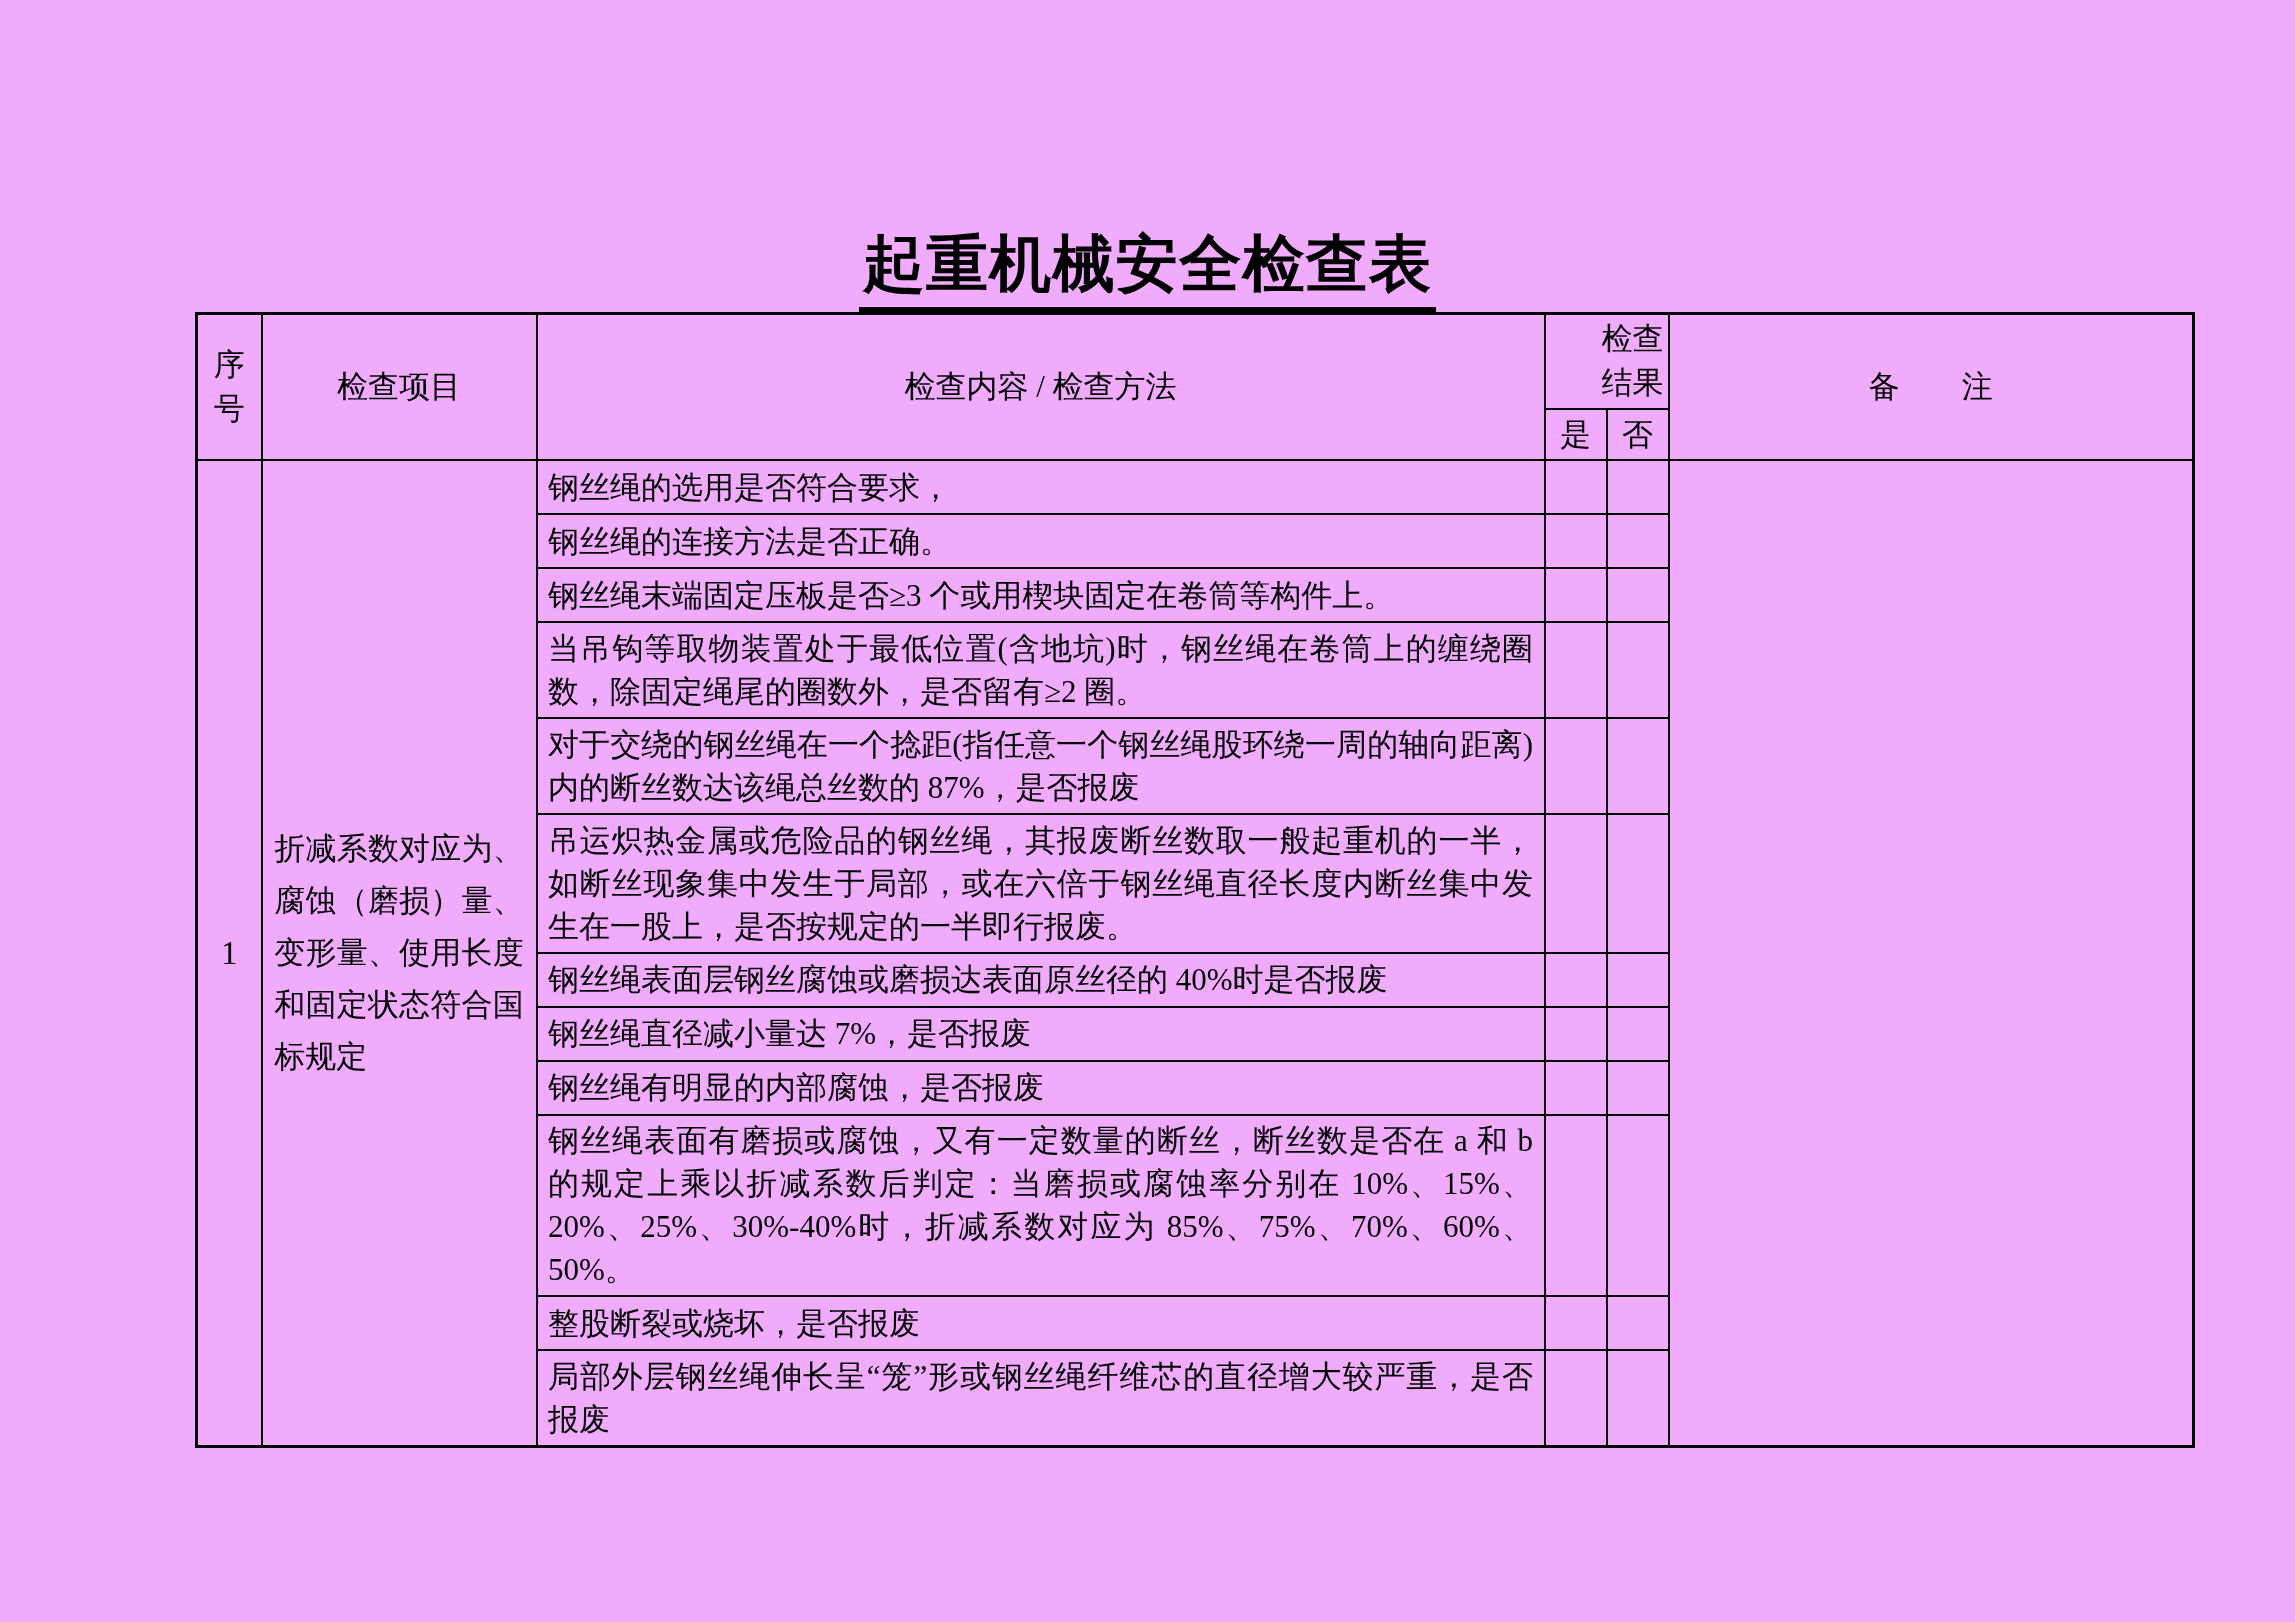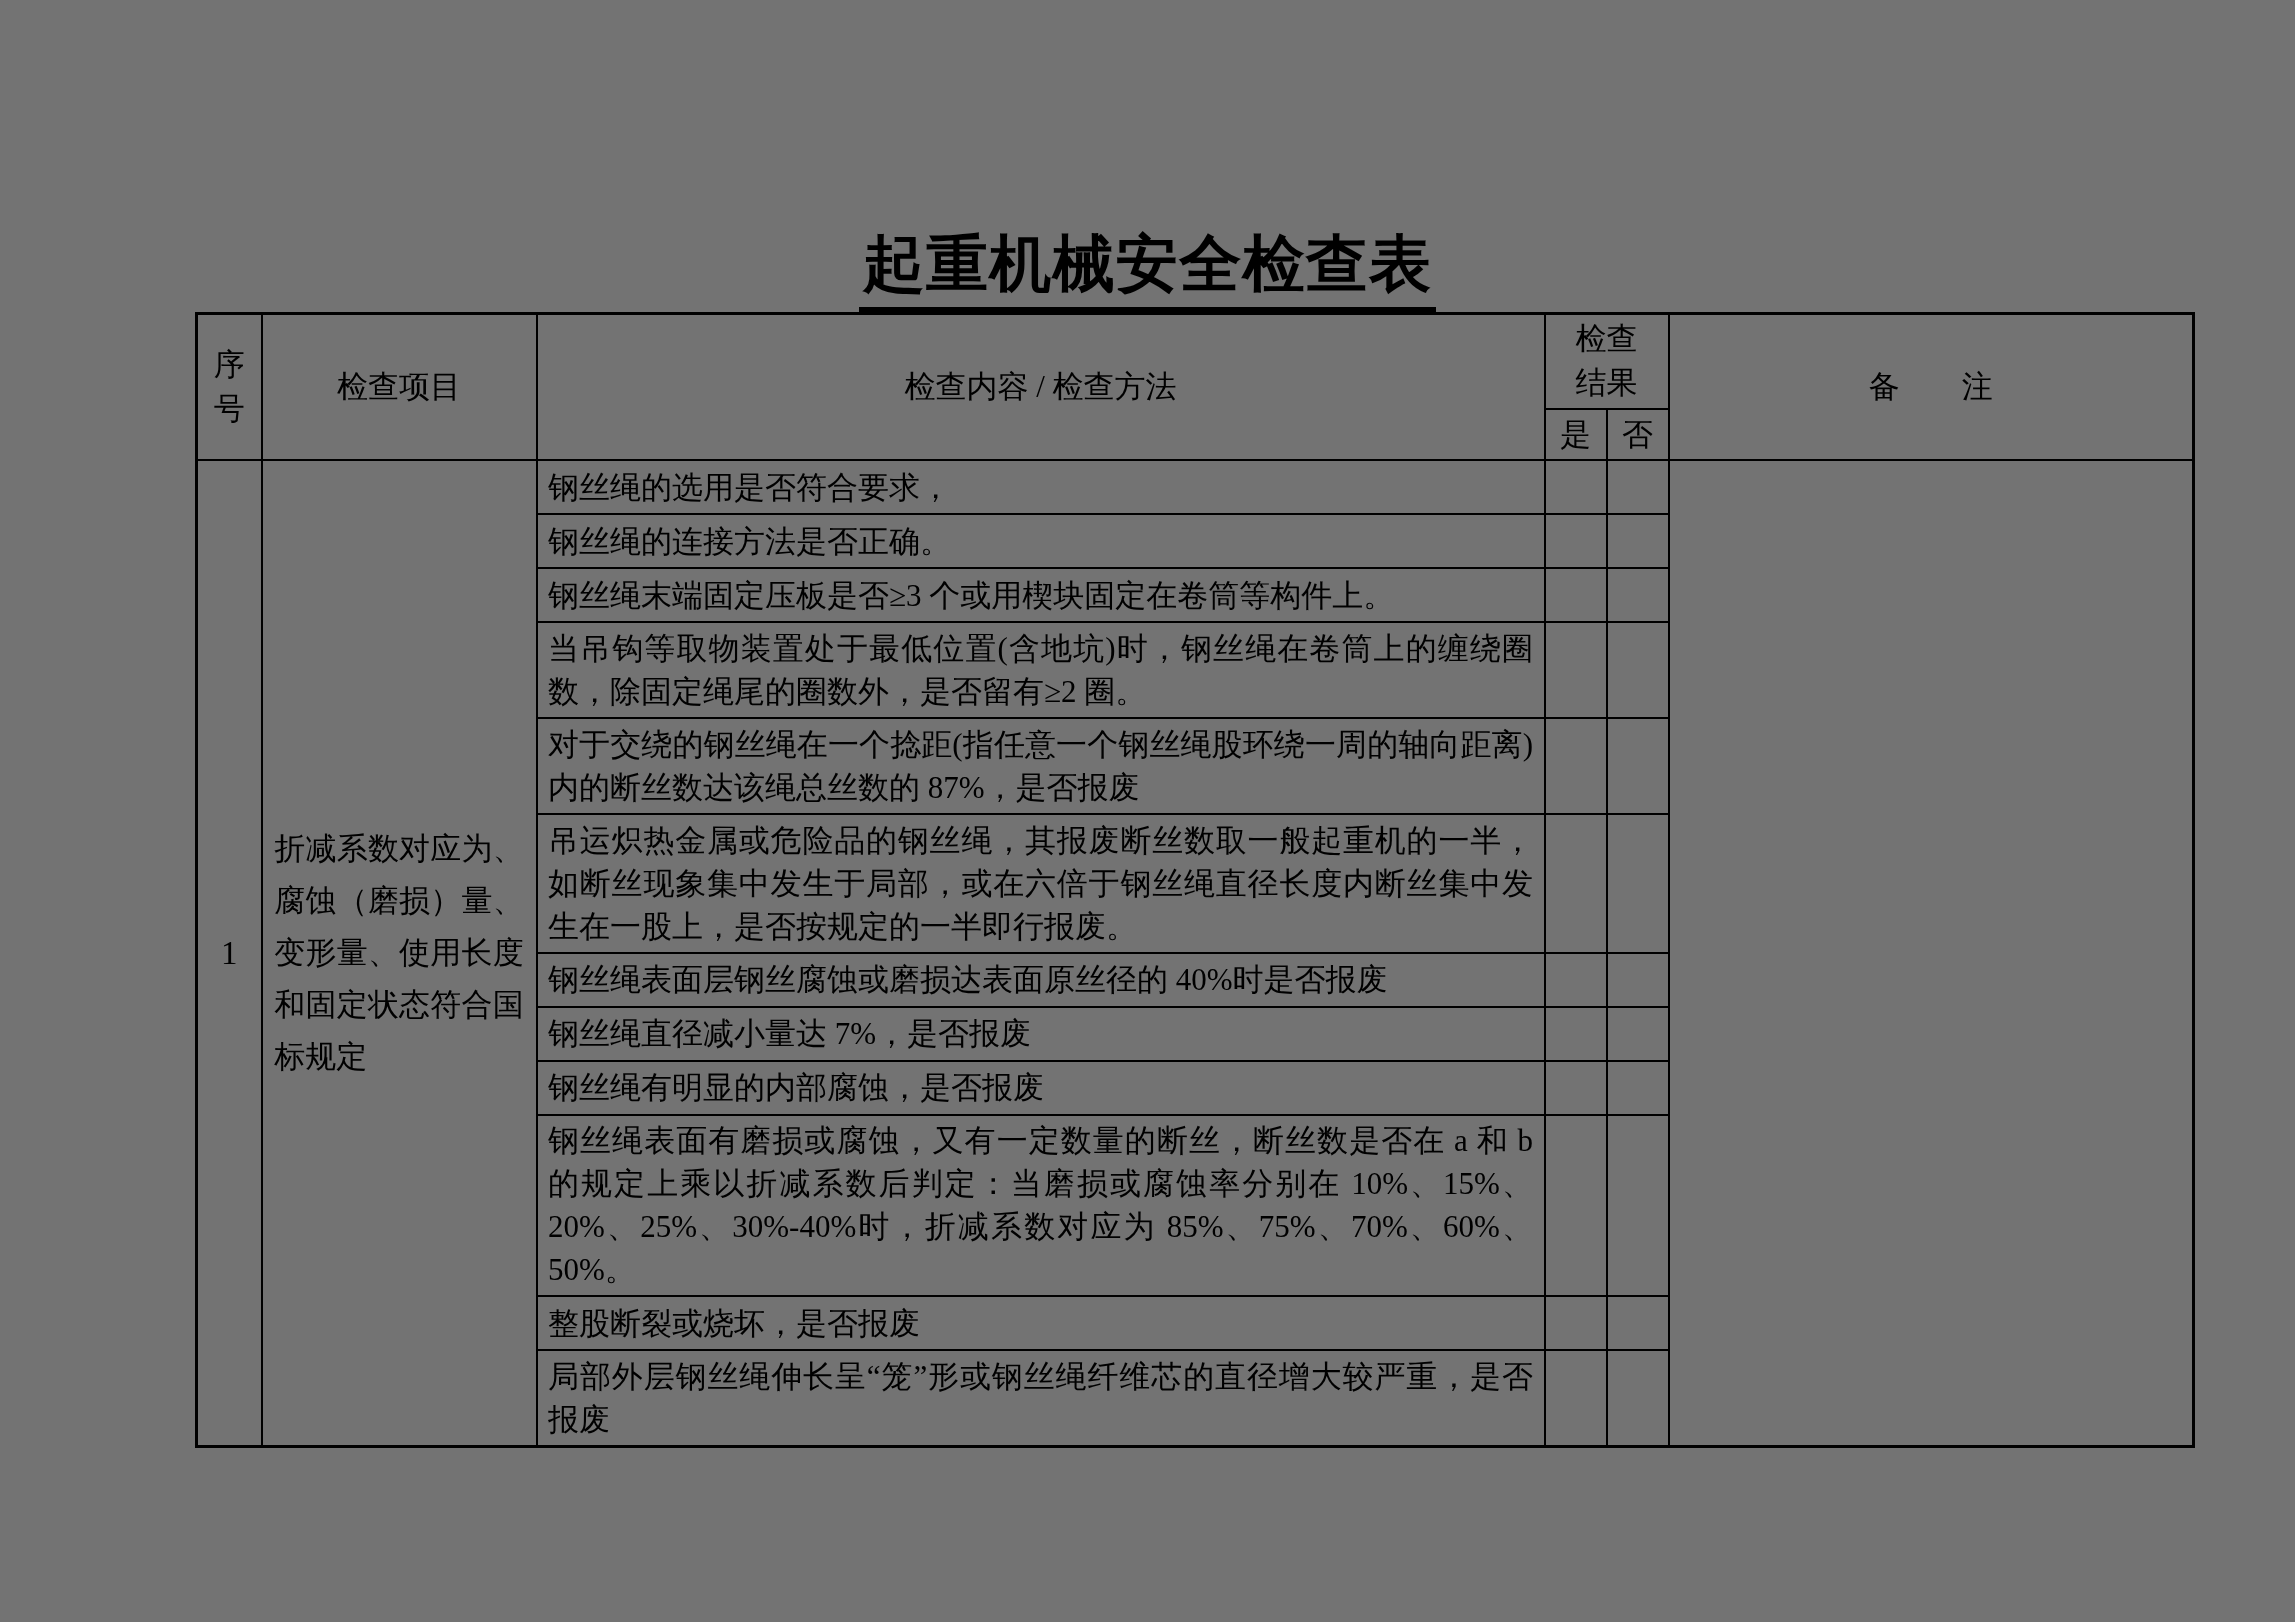--- a/index.html
+++ b/index.html
@@ -6,21 +6,21 @@
     margin: 0;
     padding: 0;
     background: #ffffff;
     color: #000000;
     font-family: "Liberation Serif", "DejaVu Serif", serif;
   }
   .page {
     position: relative;
     width: 2295px;
     height: 1623px;
-    background: #737373;
+    background: #f0abfc;
     overflow: hidden;
   }
   .title-wrap {
     padding-top: 229px;
     text-align: center;
   }
   .doc-title {
     display: inline-block;
     font-size: 62px;
     font-weight: bold;
@@ -54,21 +54,21 @@
   }
   
   .check-table th {
     text-align: center;
     white-space: pre-line;
     line-height: 44px;
     padding: 2.6px 3.9px;
   }
   tr.hdr-top th { height: 79px; }
   tr.hdr-sub th { height: 48px; }
-  th.h-result { border-bottom-width: 1.3px; }
+  th.h-result { border-bottom-width: 1.3px; text-align: right; }
   
   td.seq-cell {
     text-align: center;
     font-size: 33px;
   }
   td.item-cell {
     text-align: justify;
     text-align-last: left;
     padding: 6.5px 11.8px;
     line-height: 52px;

